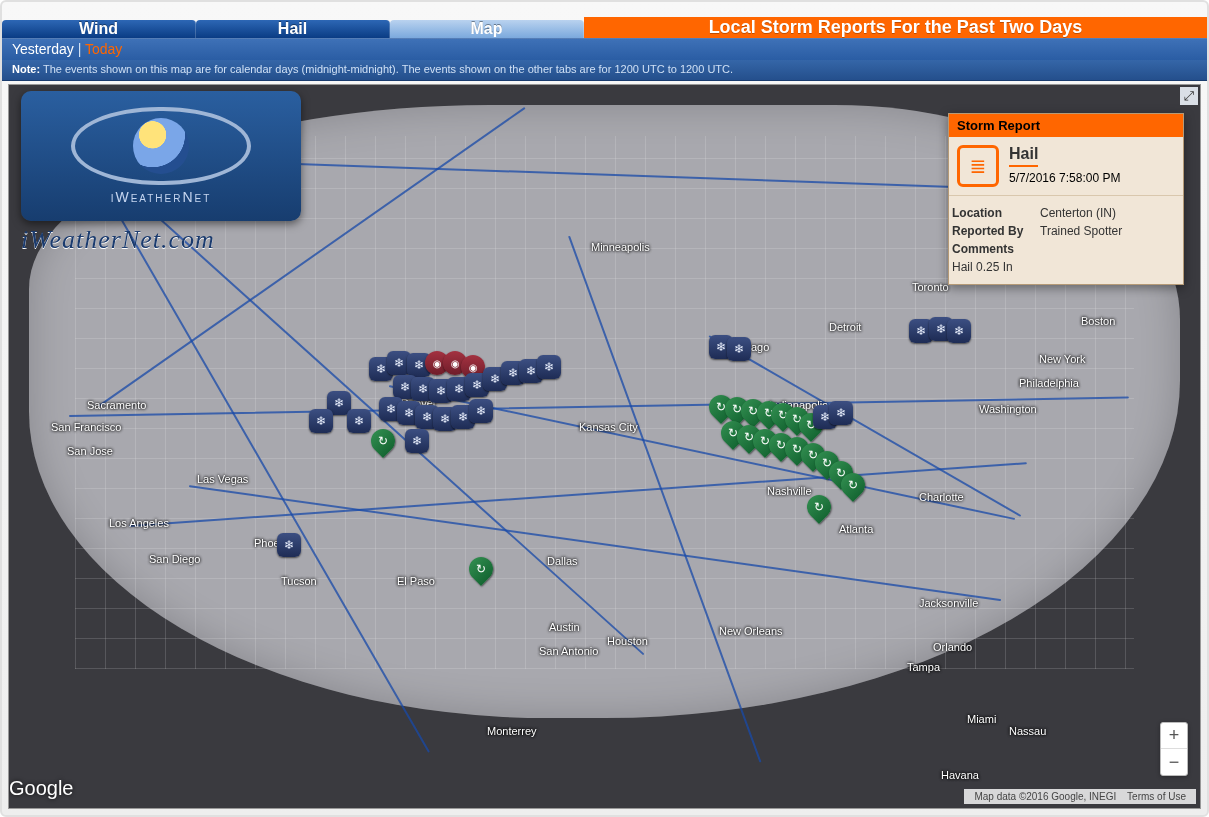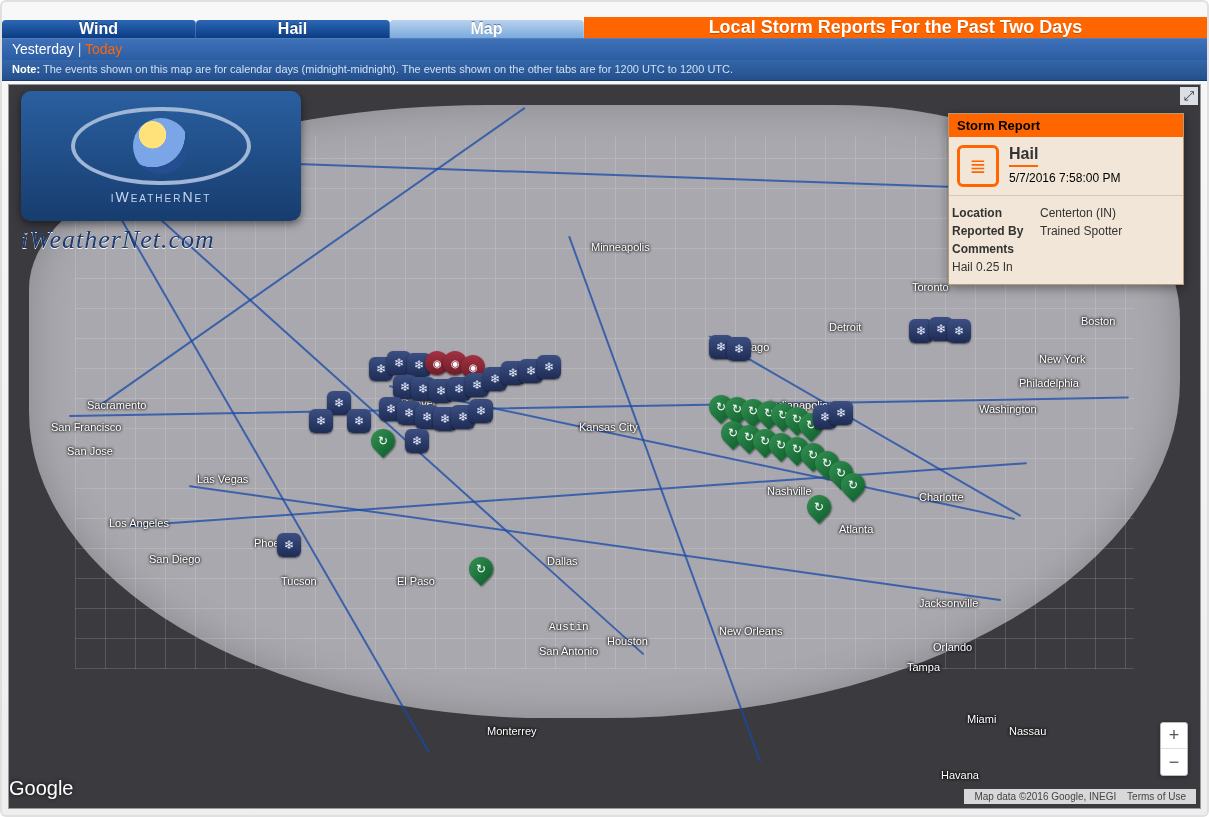--- a/index.html
+++ b/index.html
@@ -117,21 +117,21 @@
         <div class="citylabel" style="left: 42px; top: 336px;">San Francisco</div>
         <div class="citylabel" style="left: 58px; top: 360px;">San Jose</div>
         <div class="citylabel" style="left: 188px; top: 388px;">Las Vegas</div>
         <div class="citylabel" style="left: 100px; top: 432px;">Los Angeles</div>
         <div class="citylabel" style="left: 140px; top: 468px;">San Diego</div>
         <div class="citylabel" style="left: 245px; top: 452px;">Phoenix</div>
         <div class="citylabel" style="left: 272px; top: 490px;">Tucson</div>
         <div class="citylabel" style="left: 392px; top: 312px;">Denver</div>
         <div class="citylabel" style="left: 388px; top: 490px;">El Paso</div>
         <div class="citylabel" style="left: 538px; top: 470px;">Dallas</div>
-        <div class="citylabel" style="left: 540px; top: 536px; font-family: Liberation Mono, monospace;">Austin</div>
+        <div class="citylabel" style="left: 540px; top: 536px;">Austin</div>
         <div class="citylabel" style="left: 598px; top: 550px;">Houston</div>
         <div class="citylabel" style="left: 530px; top: 560px;">San Antonio</div>
         <div class="citylabel" style="left: 478px; top: 640px;">Monterrey</div>
         <div class="citylabel" style="left: 570px; top: 336px;">Kansas City</div>
         <div class="citylabel" style="left: 582px; top: 156px;">Minneapolis</div>
         <div class="citylabel" style="left: 720px; top: 256px;">Chicago</div>
         <div class="citylabel" style="left: 760px; top: 314px;">Indianapolis</div>
         <div class="citylabel" style="left: 758px; top: 400px;">Nashville</div>
         <div class="citylabel" style="left: 710px; top: 540px;">New Orleans</div>
         <div class="citylabel" style="left: 830px; top: 438px;">Atlanta</div>

